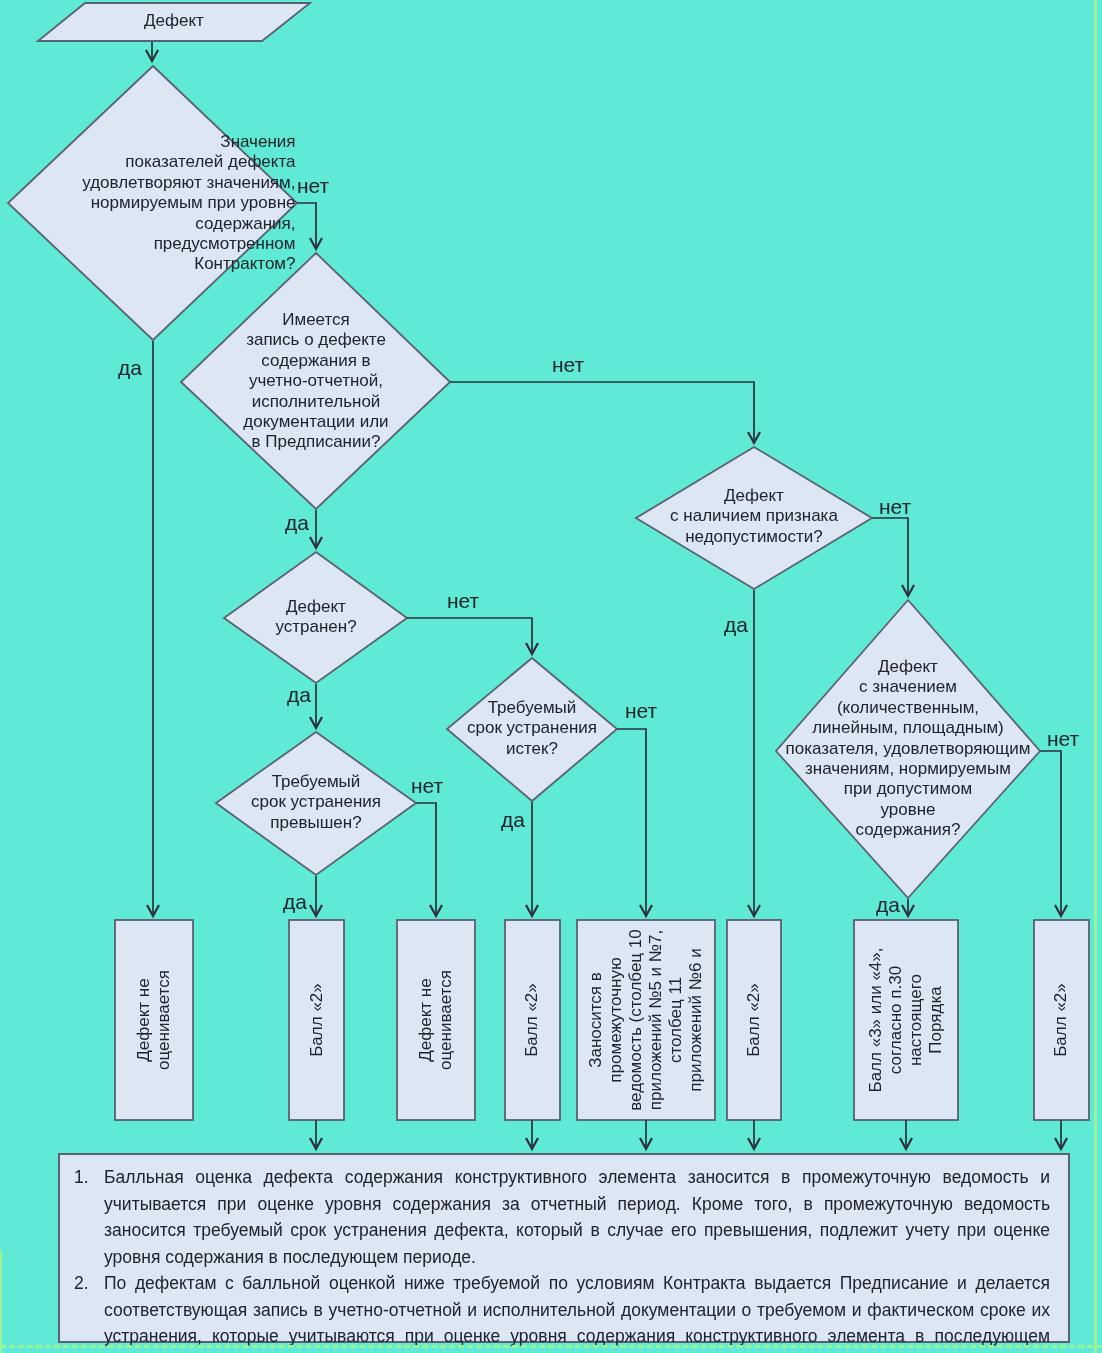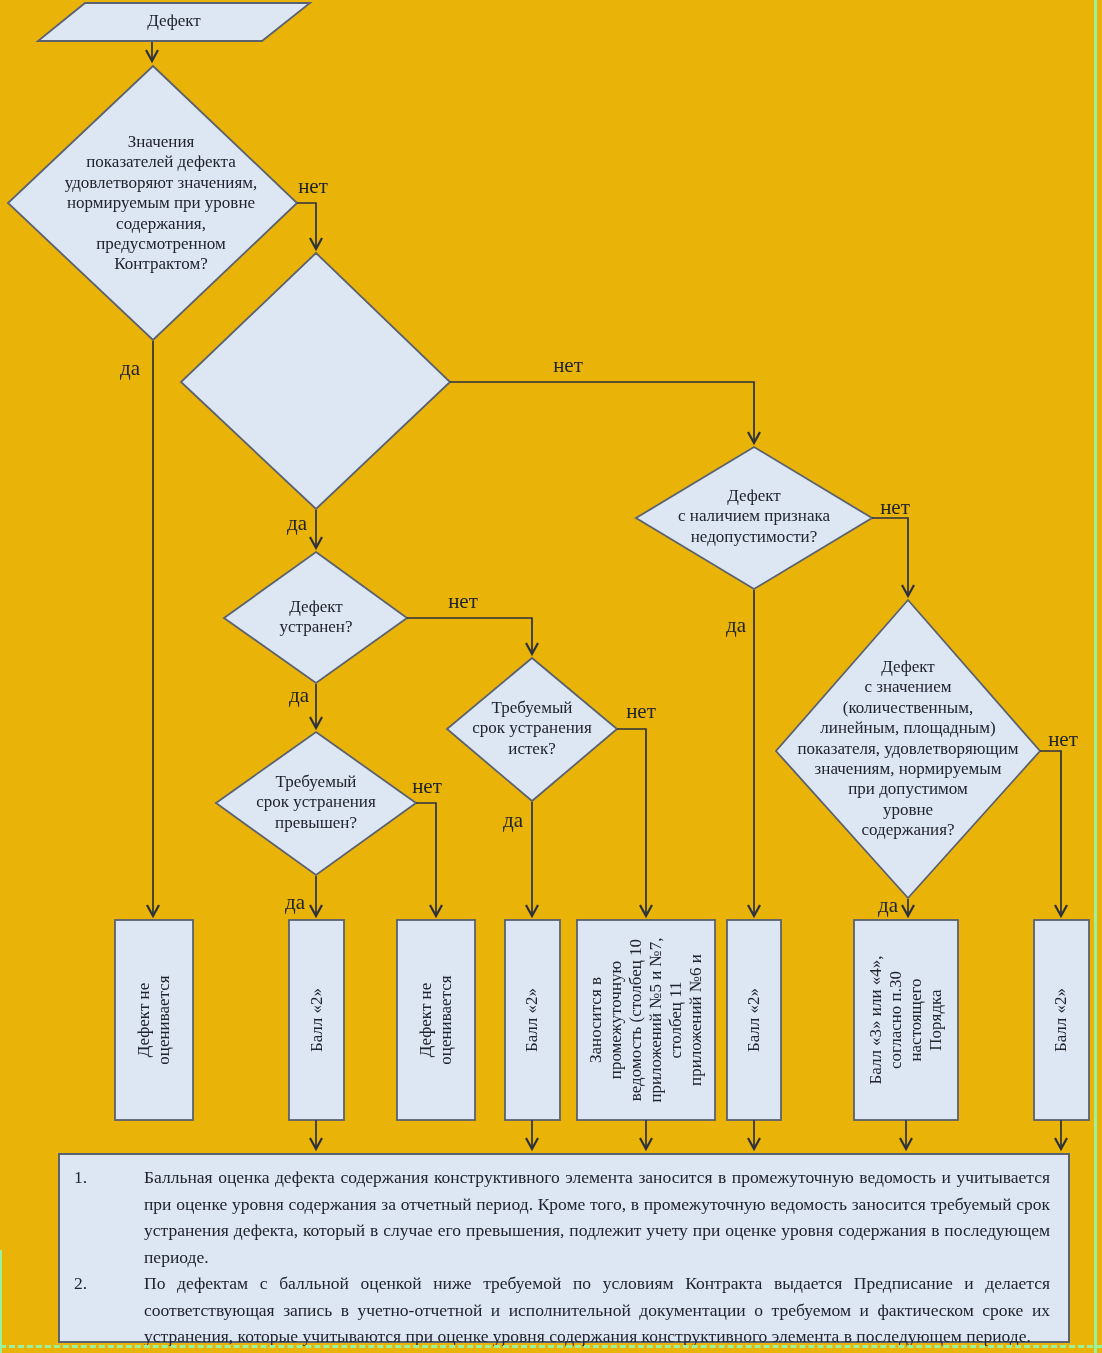--- a/index.html
+++ b/index.html
@@ -1,21 +1,21 @@
 <!DOCTYPE html>
 <html lang="ru"><head>
 <meta charset="utf-8">
 <style>
   html,body{margin:0;padding:0;background:#ffffff;}
   .page{
     position:relative;
     width:1102px;height:1353px;
-    background:#eab308;
+    background:#5eead4;
     overflow:hidden;
-    font-family:Liberation Serif, serif;
+    font-family:Liberation Sans, sans-serif;
     color:#20242d;
   }
   .layer{position:absolute;left:0;top:0;}
   .shape{fill:#dde6f3;stroke:#5a6170;stroke-width:1.8px;}
   .edge{fill:none;stroke:#2c313c;stroke-width:1.7px;}
   .txt{
     position:absolute;
     transform:translate(-50%,-50%);
     text-align:center;
     white-space:pre-line;
@@ -46,21 +46,21 @@
     width:1012px;height:190px;
     box-sizing:border-box;
     background:#dde6f3;
     border:2px solid #5a6170;
     padding:9px 18px 4px 14px;
     font-size:17.5px;
     line-height:26.5px;
   }
   .note-item{display:flex;}
   .note-num{width:30px;flex:0 0 30px;}
-  .note-text{flex:1;text-align:justify;margin-left:40px;}
+  .note-text{flex:1;text-align:justify;}
   .green-right{position:absolute;top:0;right:5px;width:3px;height:100%;background:#9af29a;}
   .green-bottom{position:absolute;left:0;right:0;bottom:5px;height:0;border-top:3px dashed #9af29a;}
   .green-left{position:absolute;left:0;top:1250px;width:2px;height:103px;background:#9af29a;}
 </style>
 </head>
 <body>
 
 <div class="page">
 
   <svg class="layer" width="1102" height="1353" viewBox="0 0 1102 1353">
@@ -106,27 +106,34 @@
 
     <path class="edge" marker-end="url(#arr)" d="M316,1120 V1149"></path>
     <path class="edge" marker-end="url(#arr)" d="M532,1120 V1149"></path>
     <path class="edge" marker-end="url(#arr)" d="M646,1120 V1149"></path>
     <path class="edge" marker-end="url(#arr)" d="M754,1120 V1149"></path>
     <path class="edge" marker-end="url(#arr)" d="M906,1120 V1149"></path>
     <path class="edge" marker-end="url(#arr)" d="M1061,1120 V1149"></path>
   </svg>
 
   <div class="txt" style="left:174px;top:21px;">Дефект</div>
-  <div class="txt" style="left:161px;top:203px;width:285px;">Значения
+  <div class="txt" style="left:153px;top:203px;width:285px;text-align:right;">Значения
 показателей дефекта
 удовлетворяют значениям,
 нормируемым при уровне
 содержания,
 предусмотренном
 Контрактом?</div>
+  <div class="txt" style="left:316px;top:381px;width:260px;">Имеется
+запись о дефекте
+содержания в
+учетно-отчетной,
+исполнительной
+документации или
+в Предписании?</div>
   <div class="txt" style="left:754px;top:517px;width:232px;">Дефект
 с наличием признака
 недопустимости?</div>
   <div class="txt" style="left:316px;top:617px;width:170px;">Дефект
 устранен?</div>
   <div class="txt" style="left:532px;top:729px;width:180px;">Требуемый
 срок устранения
 истек?</div>
   <div class="txt" style="left:316px;top:803px;width:200px;">Требуемый
 срок устранения

